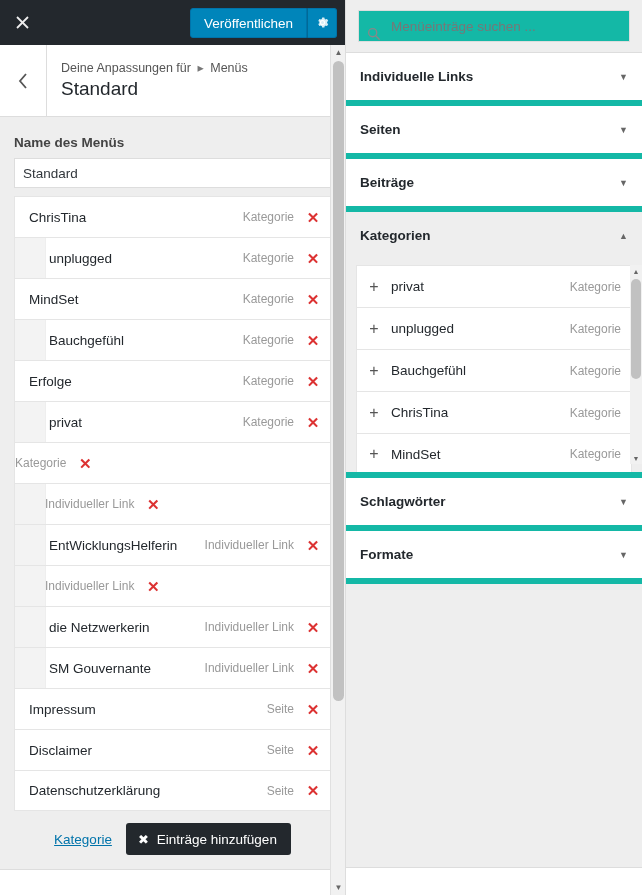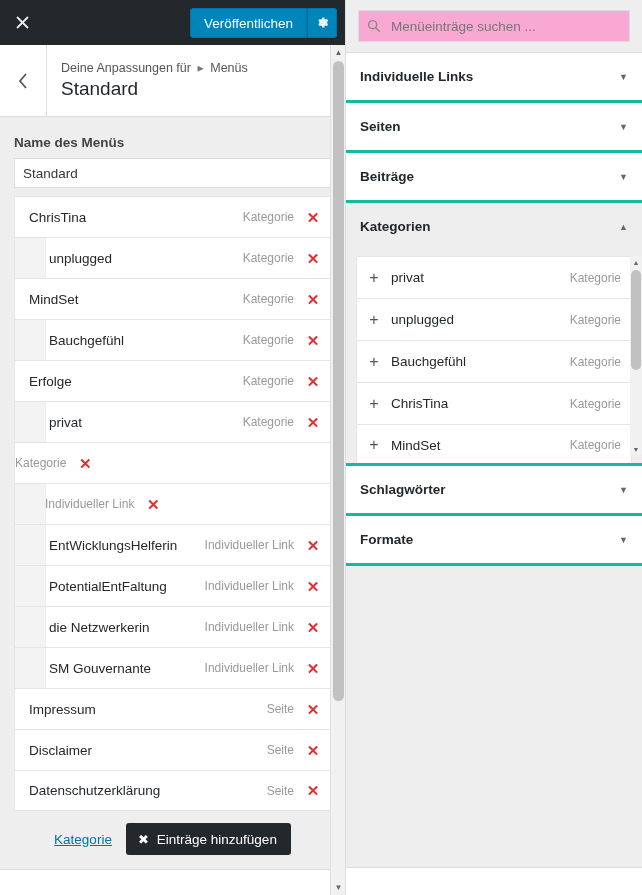--- a/index.html
+++ b/index.html
@@ -254,25 +254,25 @@
     background: #eee;
     position: relative;
     overflow: hidden;
   }
   .search-wrap {
     padding: 10px 12px;
     background: #eee;
   }
   .search-box {
     position: relative;
-    background: #f9a8d4;
+    background: #14b8a6;
     border: 1px solid #ddd;
     height: 32px;
     display: flex;
-    align-items: center;
+    align-items: flex-end;
   }
   .search-box .s-icon {
     width: 30px;
     display: flex;
     align-items: center;
     justify-content: center;
     color: #999;
     font-size: 13px;
   }
   .search-box input {
@@ -282,21 +282,21 @@
     font-size: 13.5px;
     color: #32373c;
     height: 100%;
     font-family: "Liberation Sans", sans-serif;
     background: transparent;
   }
   .search-box input::placeholder { color: #777; }
 
   .accordion-section {
     background: #fff;
-    border-bottom: 3px solid #14b8a6;
+    border-bottom: 6px solid #14b8a6;
   }
   .accordion-section:first-of-type { border-top: 1px solid #ddd; }
   .acc-header {
     height: 47px;
     display: flex;
     align-items: center;
     justify-content: space-between;
     padding: 0 14px;
     cursor: pointer;
     background: #fff;
@@ -470,21 +470,20 @@
             <div class="menu-item depth-1">
               <div class="mi-type">Individueller Link</div>
               <div class="mi-remove">✕</div>
             </div>
             <div class="menu-item depth-1">
               <div class="mi-title">EntWicklungsHelferin</div>
               <div class="mi-type">Individueller Link</div>
               <div class="mi-remove">✕</div>
             </div>
             <div class="menu-item depth-1">
-              <div class="mi-title">PotentialEntFaltung</div>
               <div class="mi-type">Individueller Link</div>
               <div class="mi-remove">✕</div>
             </div>
             <div class="menu-item depth-1">
               <div class="mi-title">die Netzwerkerin</div>
               <div class="mi-type">Individueller Link</div>
               <div class="mi-remove">✕</div>
             </div>
             <div class="menu-item depth-1">
               <div class="mi-title">SM Gouvernante</div>

